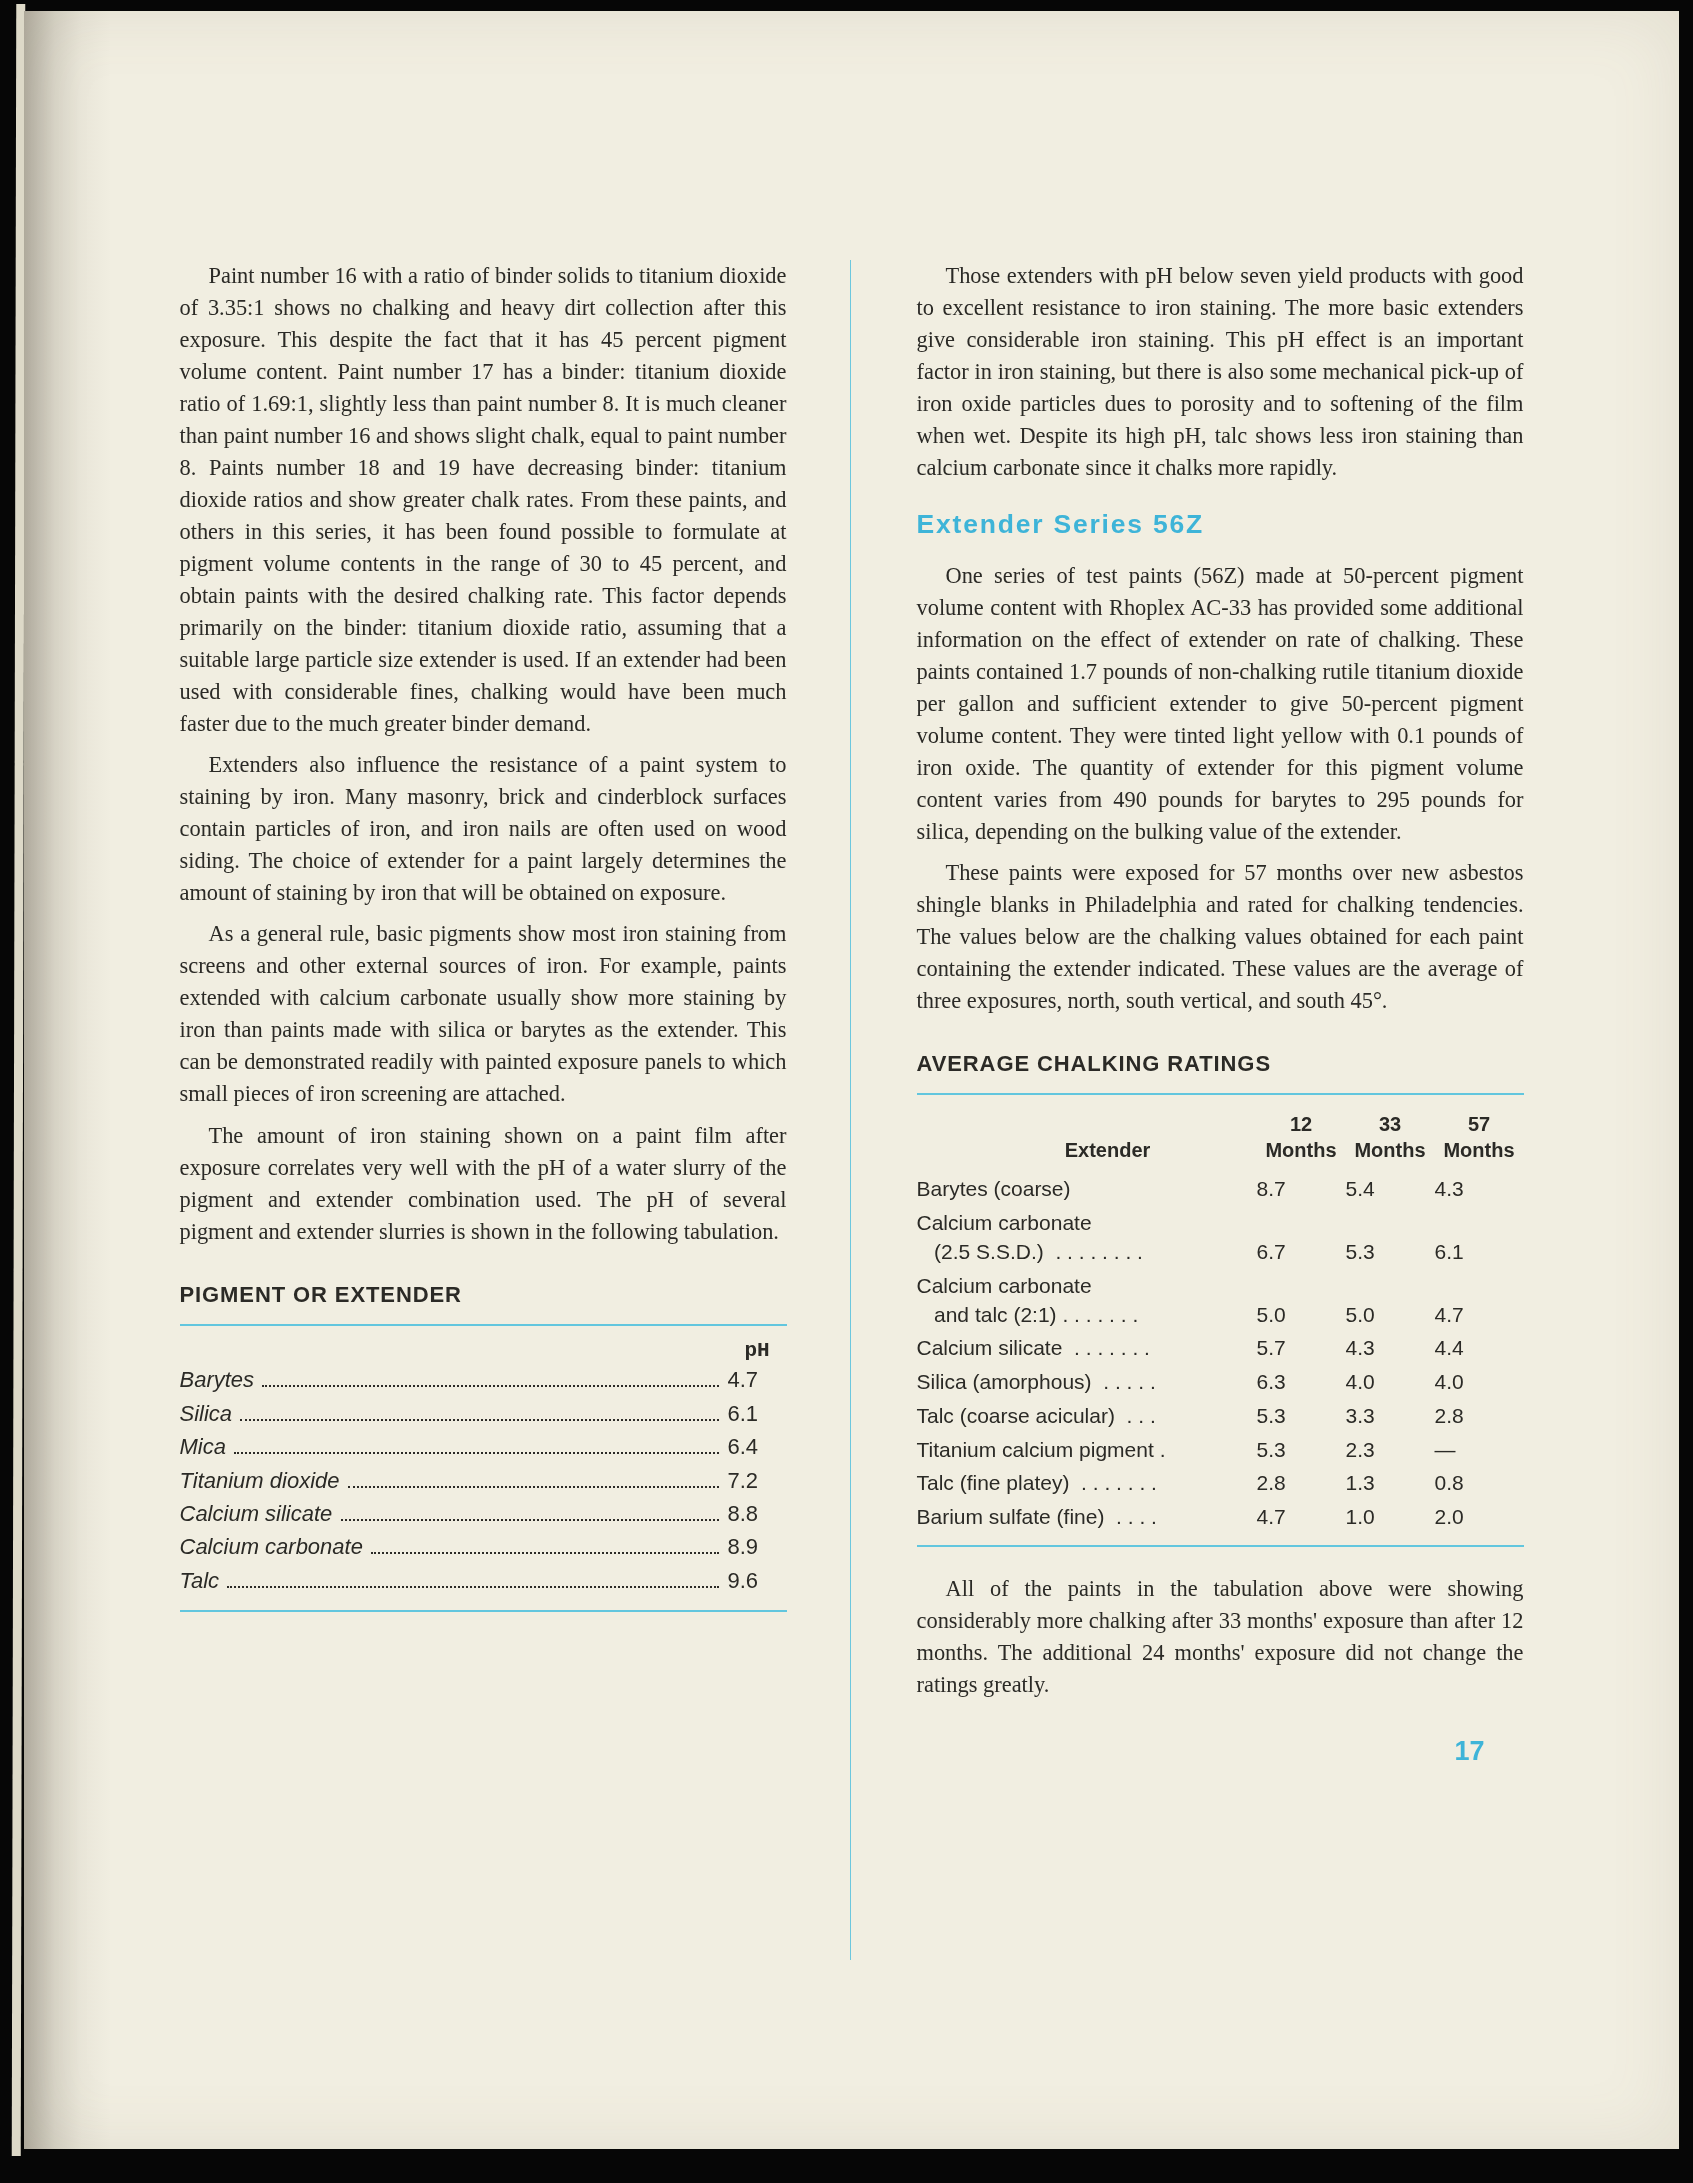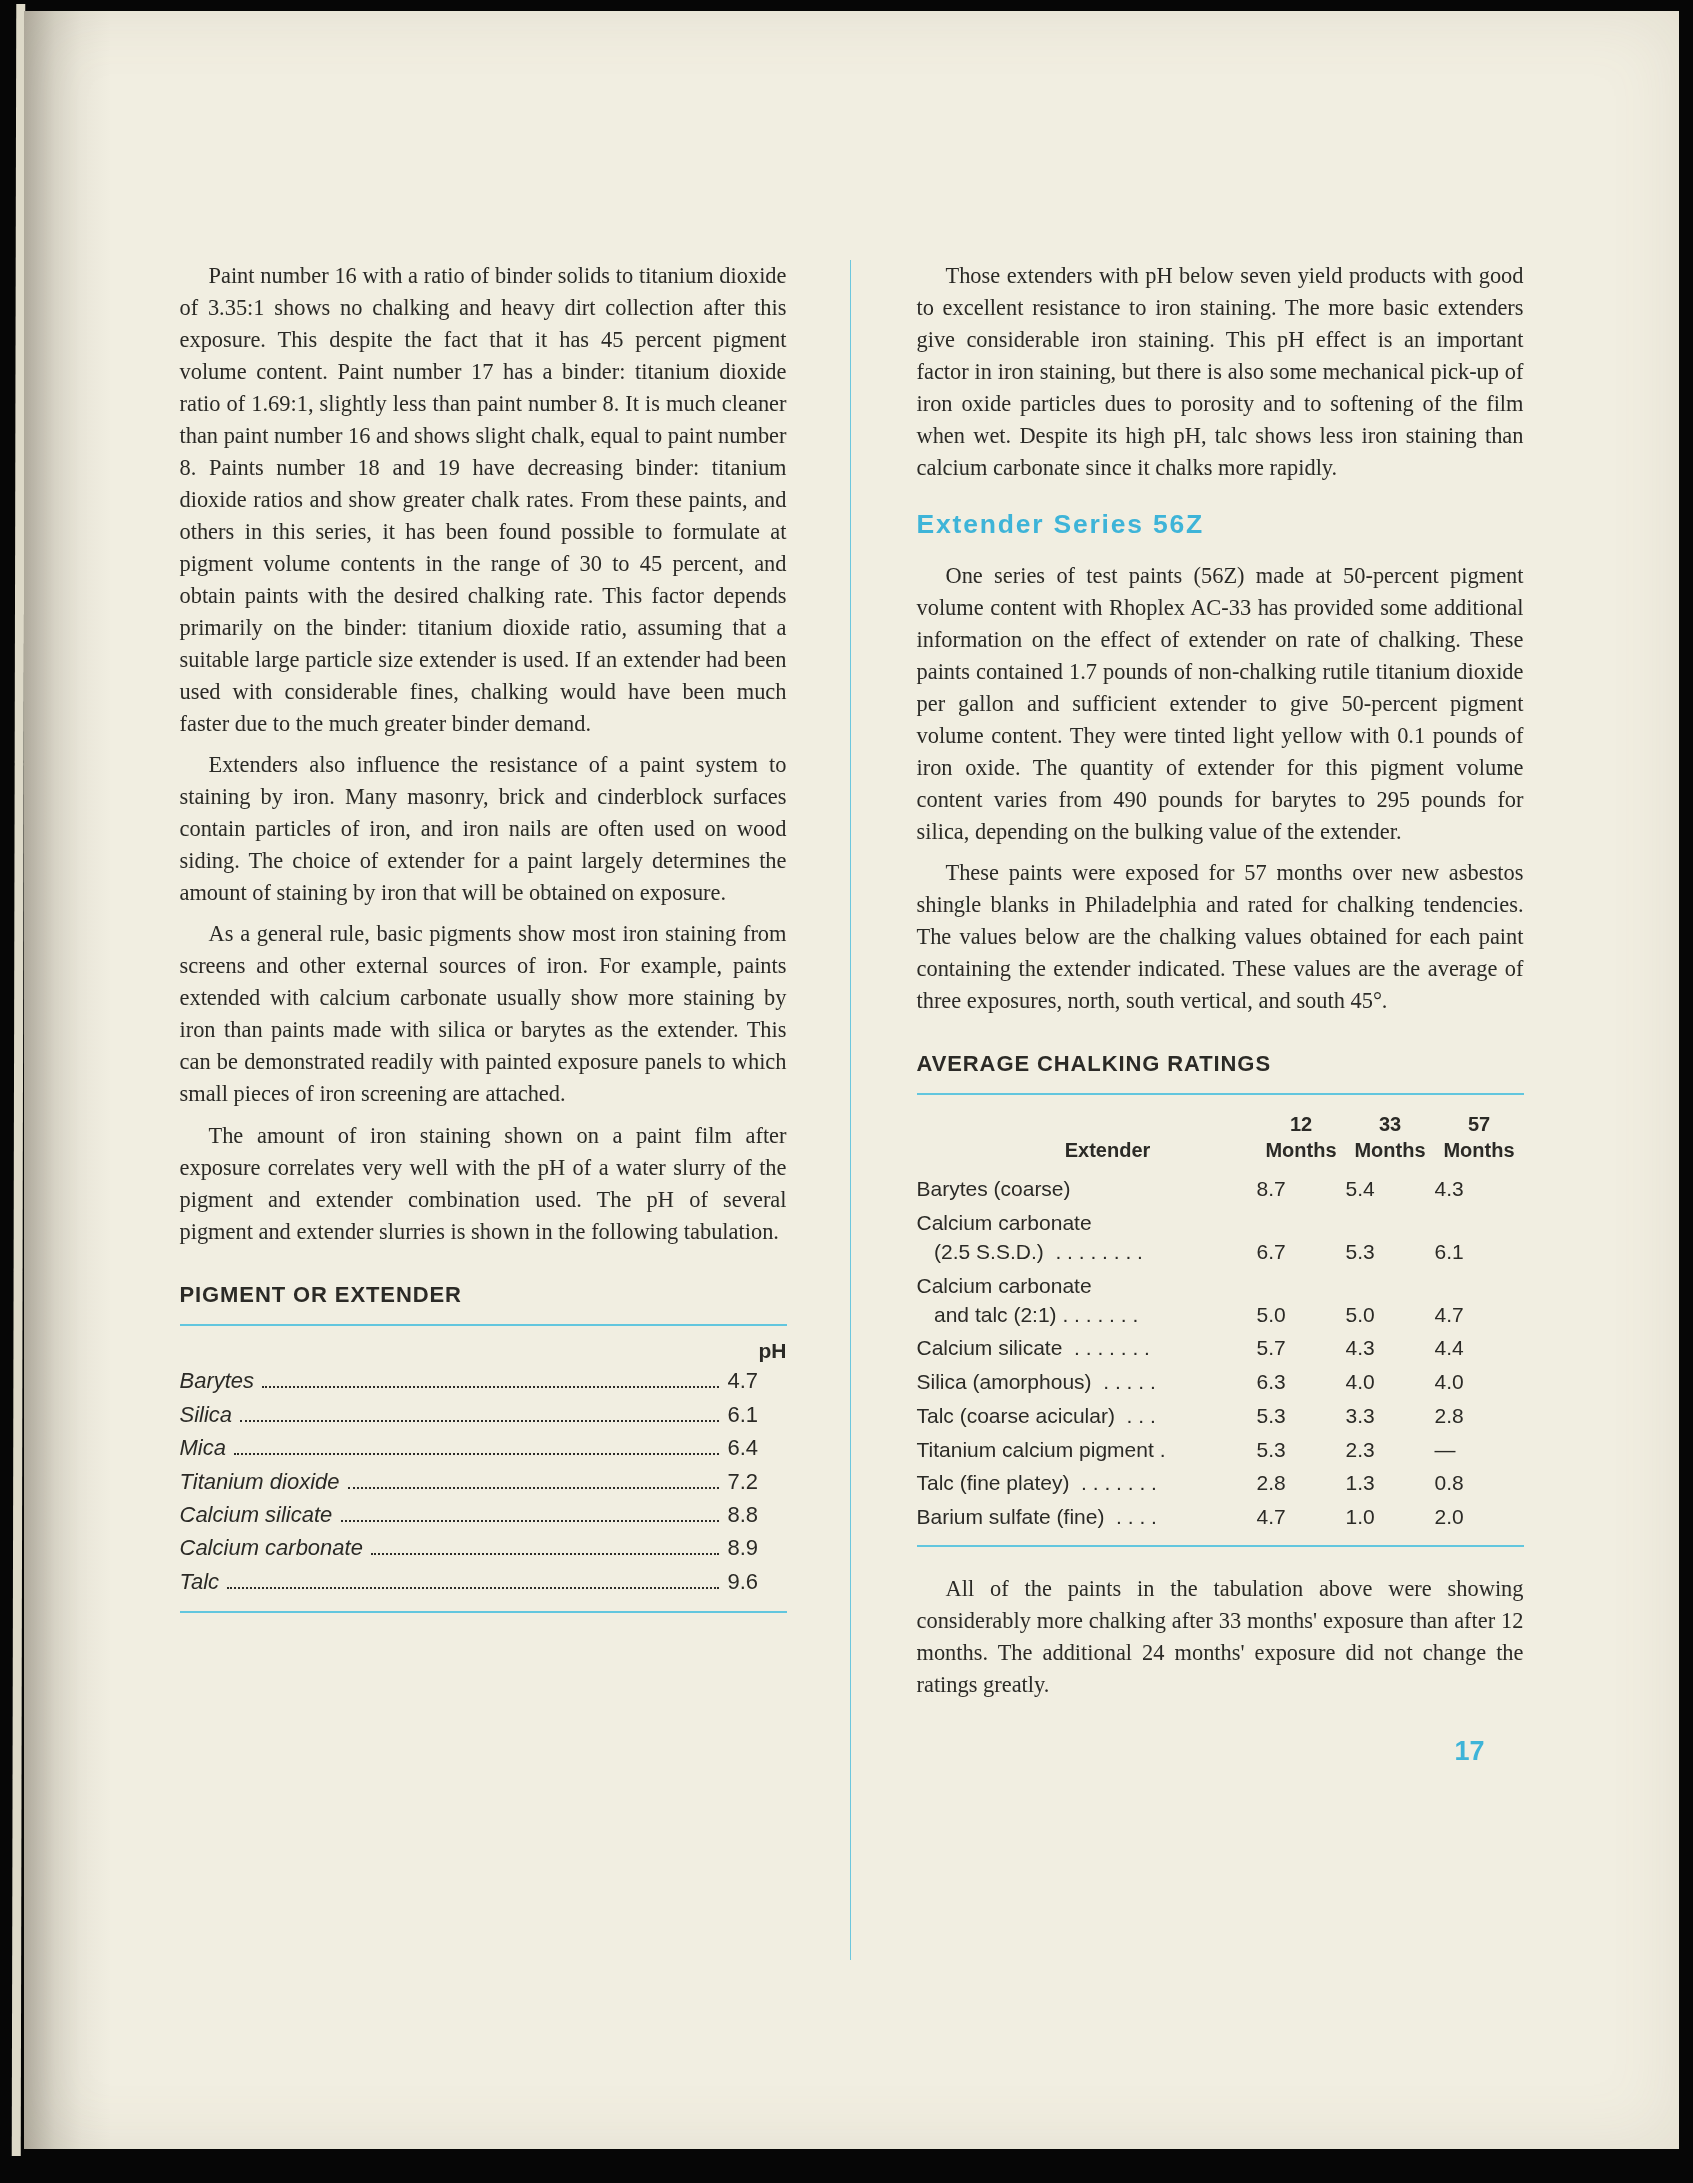--- a/index.html
+++ b/index.html
@@ -50,21 +50,21 @@
   }
   .rule { height:1.8px; background:#62c6de; margin-top:16.5px; }
   .rule-bottom { margin-top:14px; }
 
   
   .ph-header {
     display:flex; justify-content:flex-end;
     font-family:"Liberation Sans", sans-serif; font-weight:bold;
     font-size:21px; color:#2b2a26; margin-top:13px;
   }
-  .ph-header span { width:59px; text-align:right; }
+  .ph-header span { width:59px; text-align:center;font-family:Liberation Mono, monospace; }
   .ph-row {
     display:flex; align-items:baseline;
     font-family:"Liberation Sans", sans-serif; font-size:22px;
     line-height:31px; color:#2b2a26; margin-top:2.4px;
   }
   .ph-label { white-space:nowrap;font-style:italic; }
   .leader {
     flex:1; border-bottom:2.4px dotted #2b2a26;
     margin:0 8.2px 5.9px 8.2px; height:0.6px; min-width:23.5px;
   }

